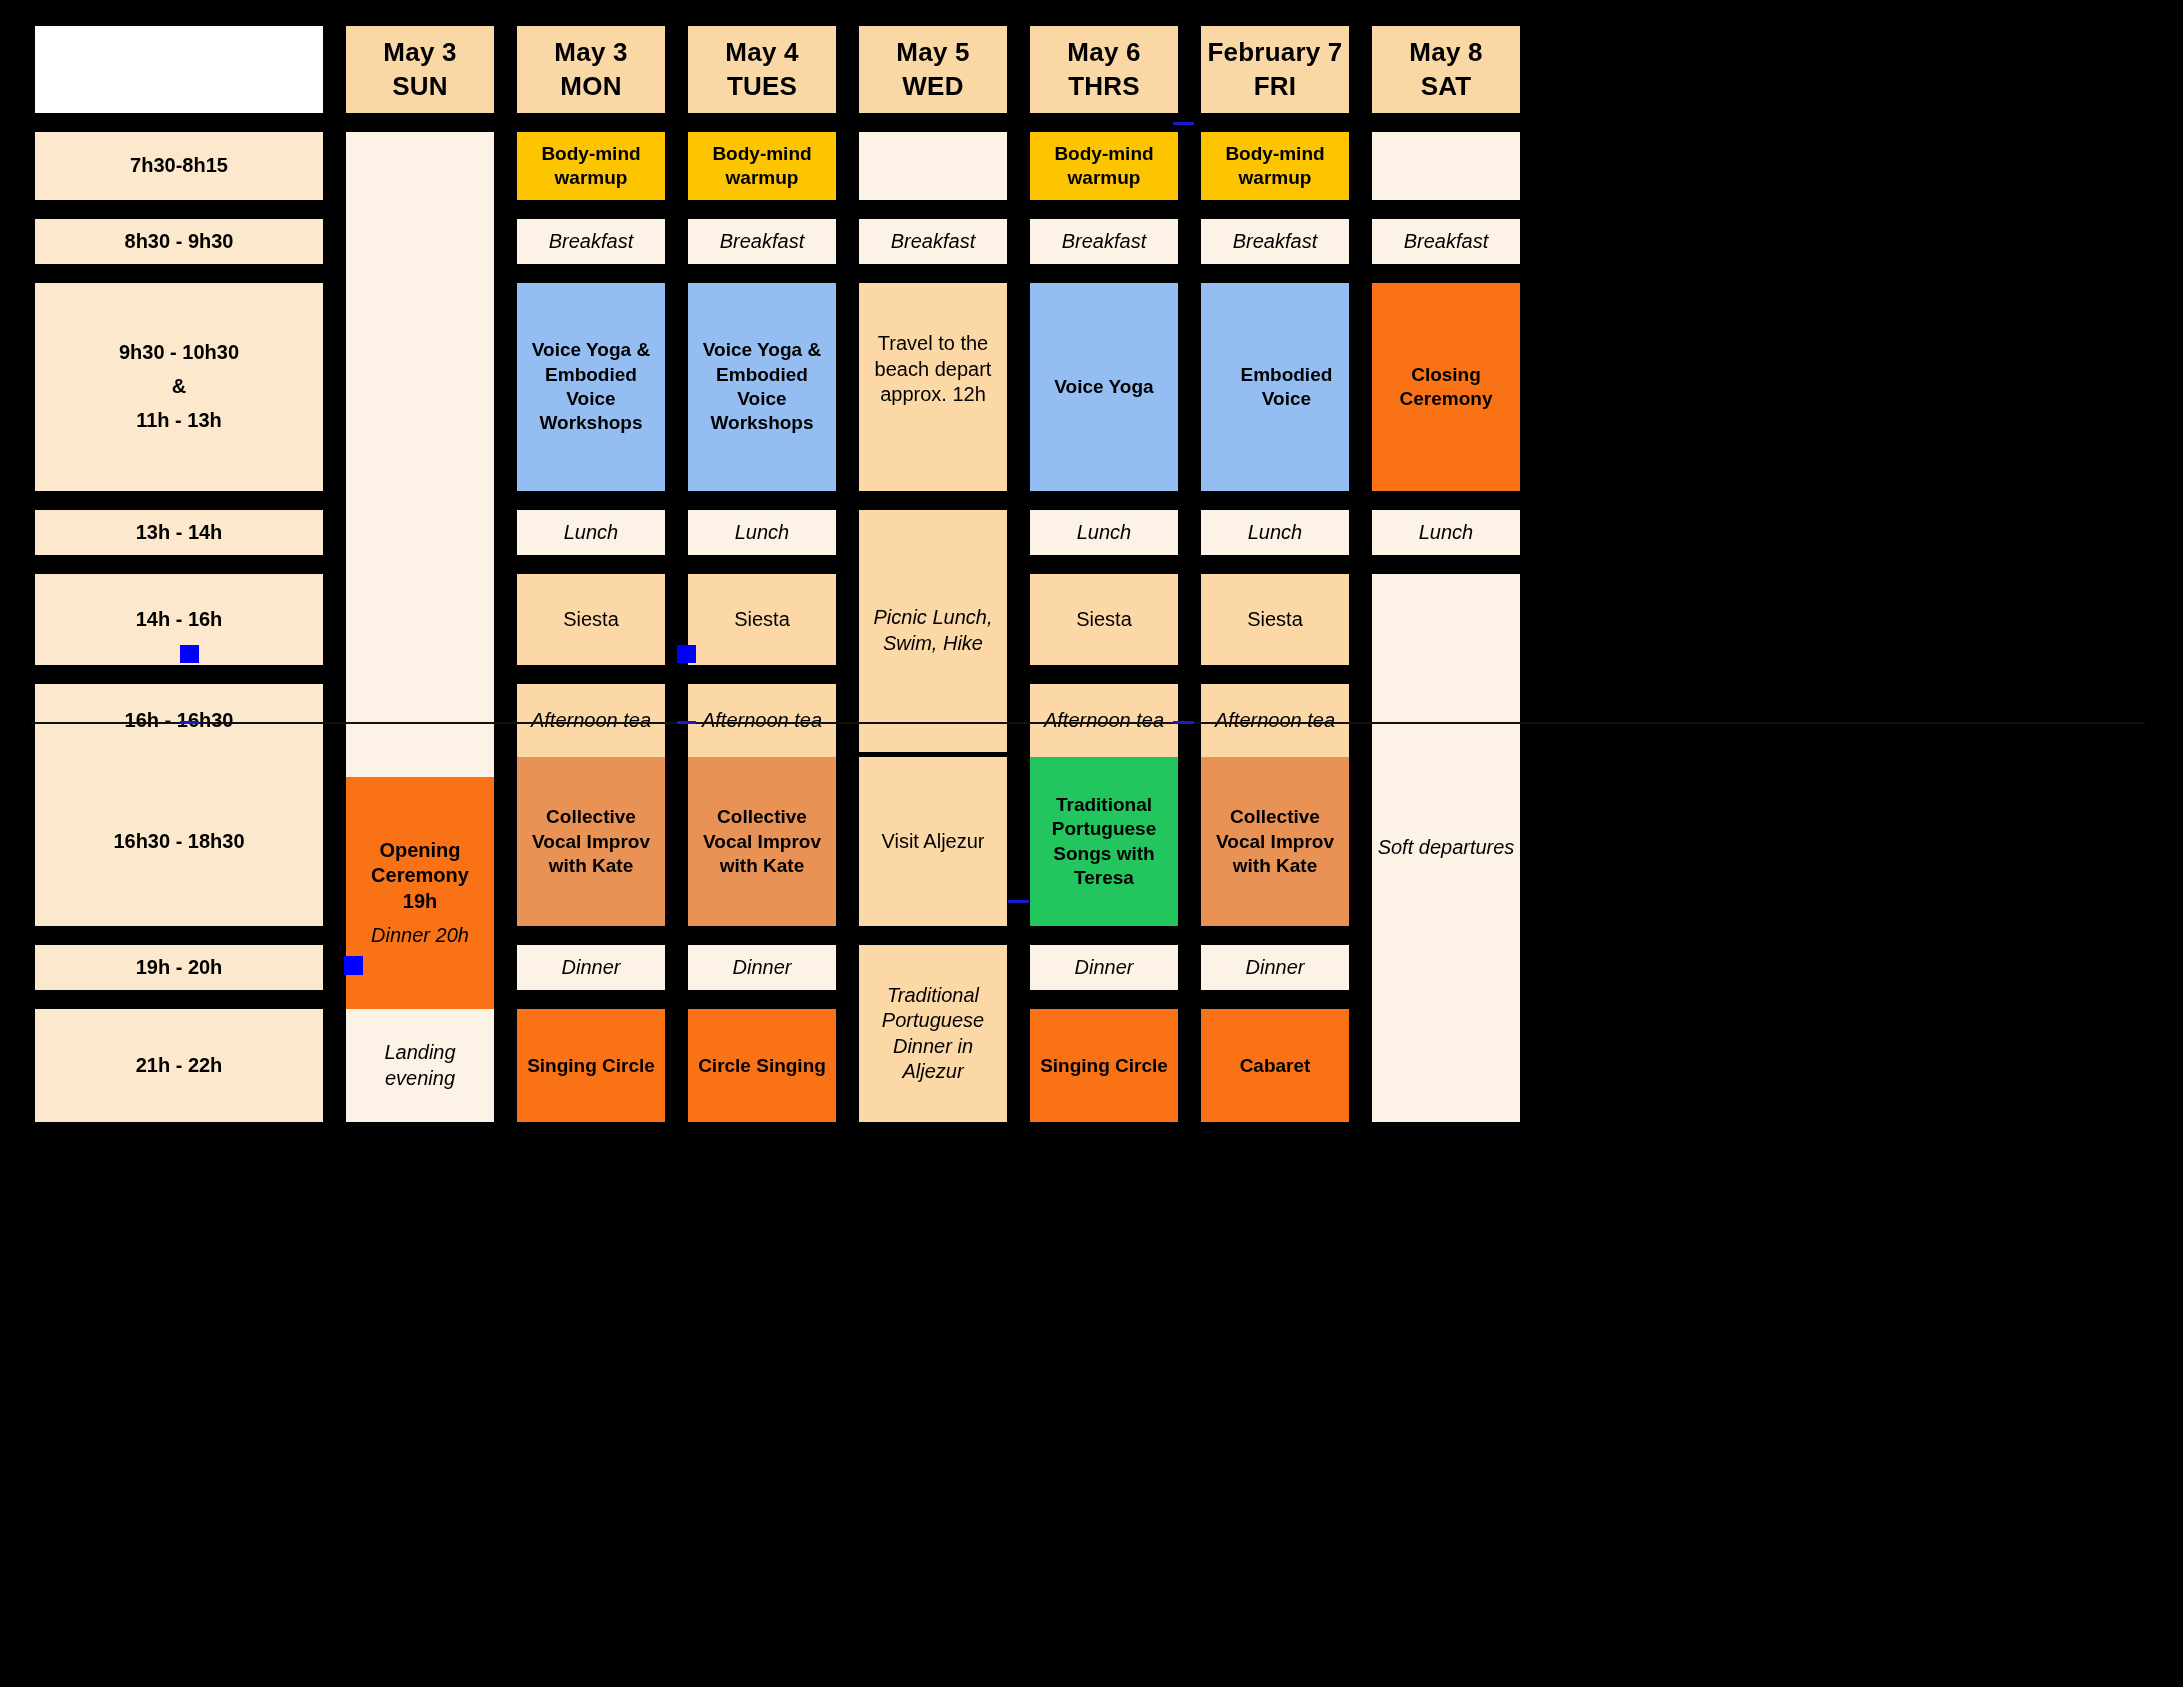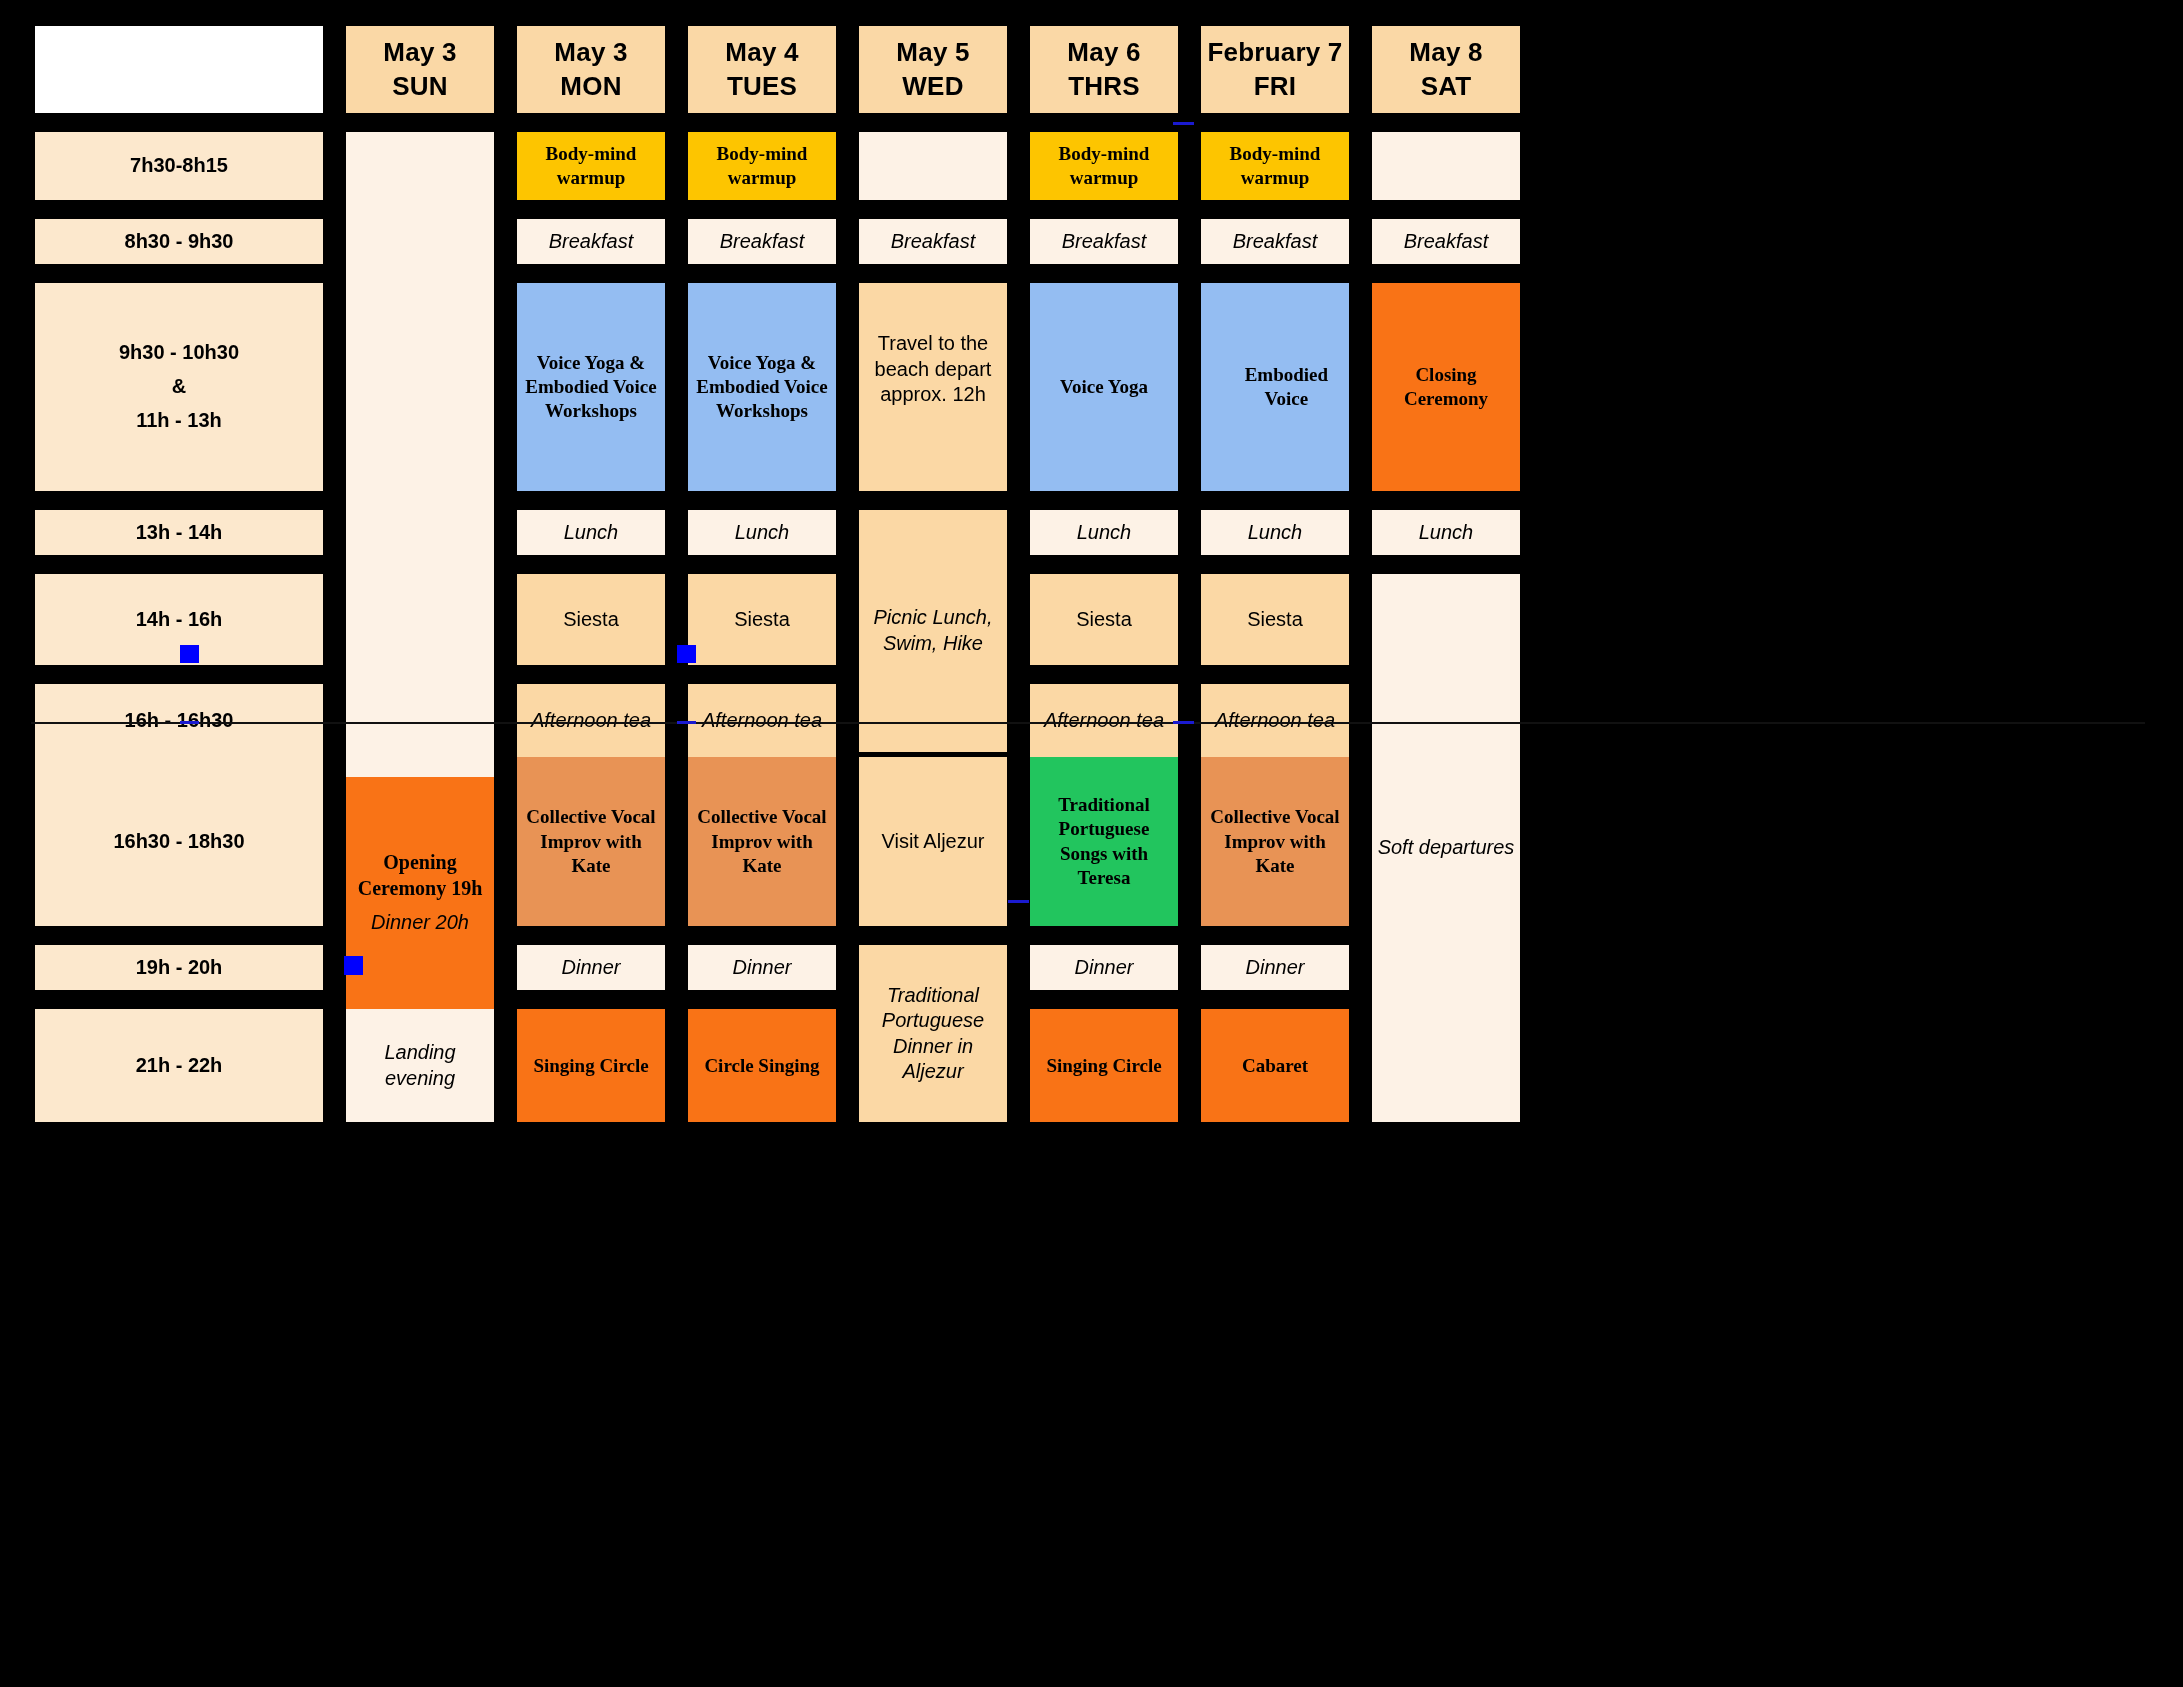--- a/index.html
+++ b/index.html
@@ -44,21 +44,21 @@
   .c-cream    { background: #fdf2e6; }
   .c-peach    { background: #fbd8a5; }
   .c-yellow   { background: #fdc500; }
   .c-blue     { background: #94bdf2; }
   .c-green    { background: #f97316; }
   .c-orange   { background: #e89355; }
   .c-lemon    { background: #f0e game; }
   .c-lemon    { background: #22c55e; }
 
   
-  .t-bold    { font-weight: 700; font-family: Liberation Serif, serif; }
+  .t-bold    { font-weight: 700; }
   .t-italic  { font-style: italic; }
 
   .fs-head   { font-size: 26px; font-weight: 700; letter-spacing: 0.2px; }
   .fs-time   { font-size: 20px; font-weight: 700; }
   .fs-big    { font-size: 20px; }
   .fs-med    { font-size: 19px; }
 
   .line-gap  { height: 8.7px; }
 
   

